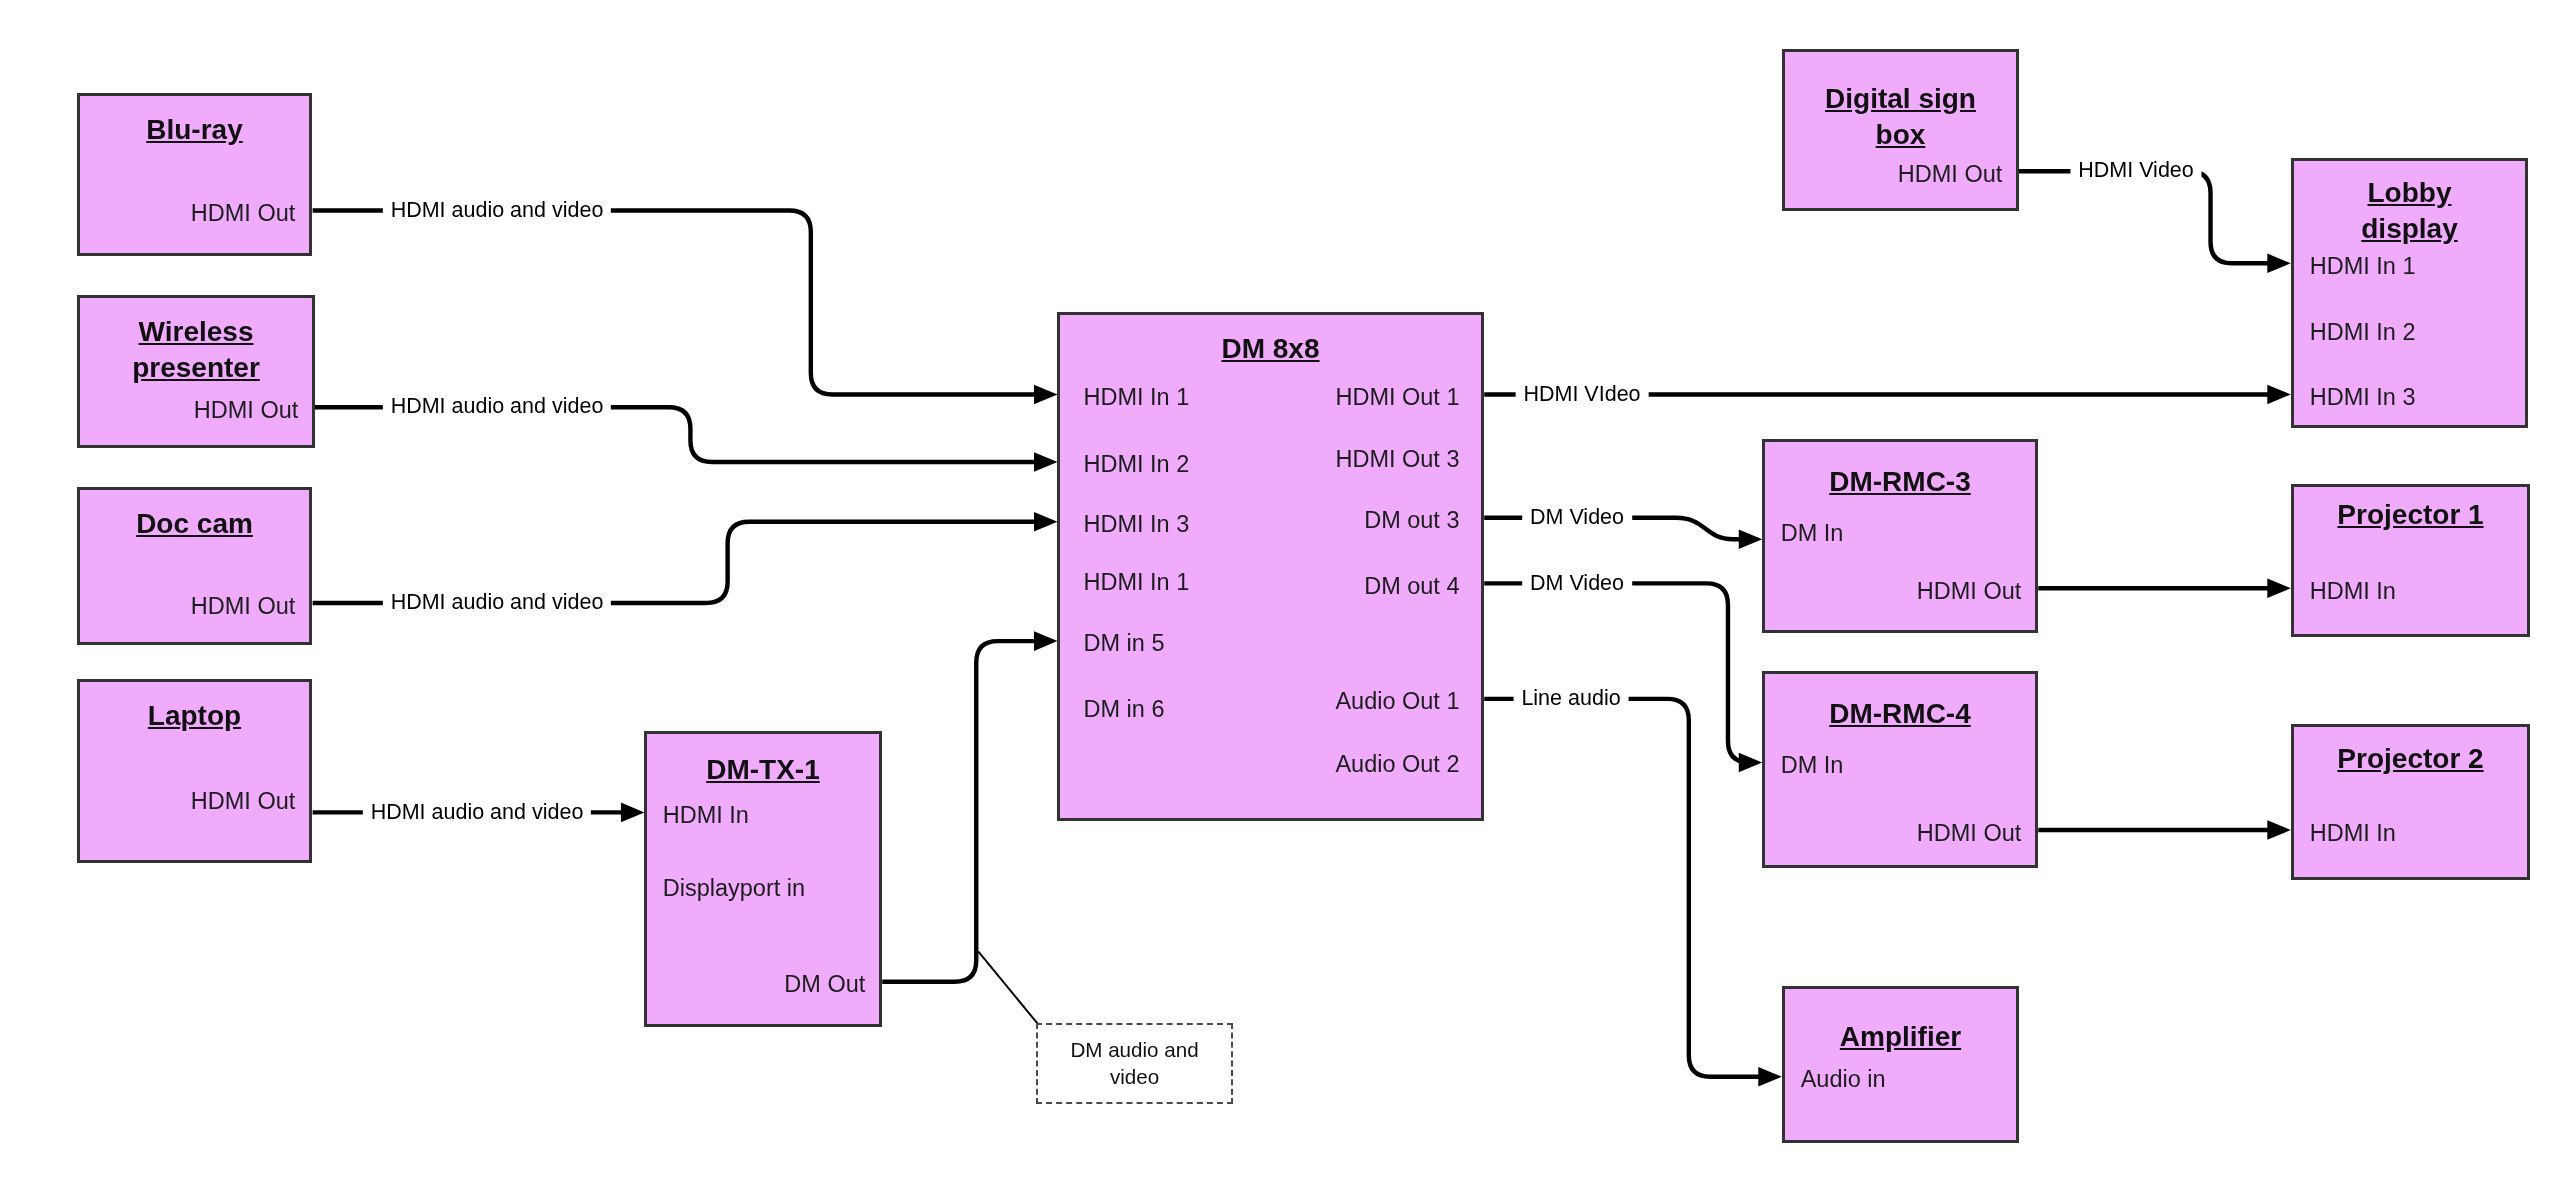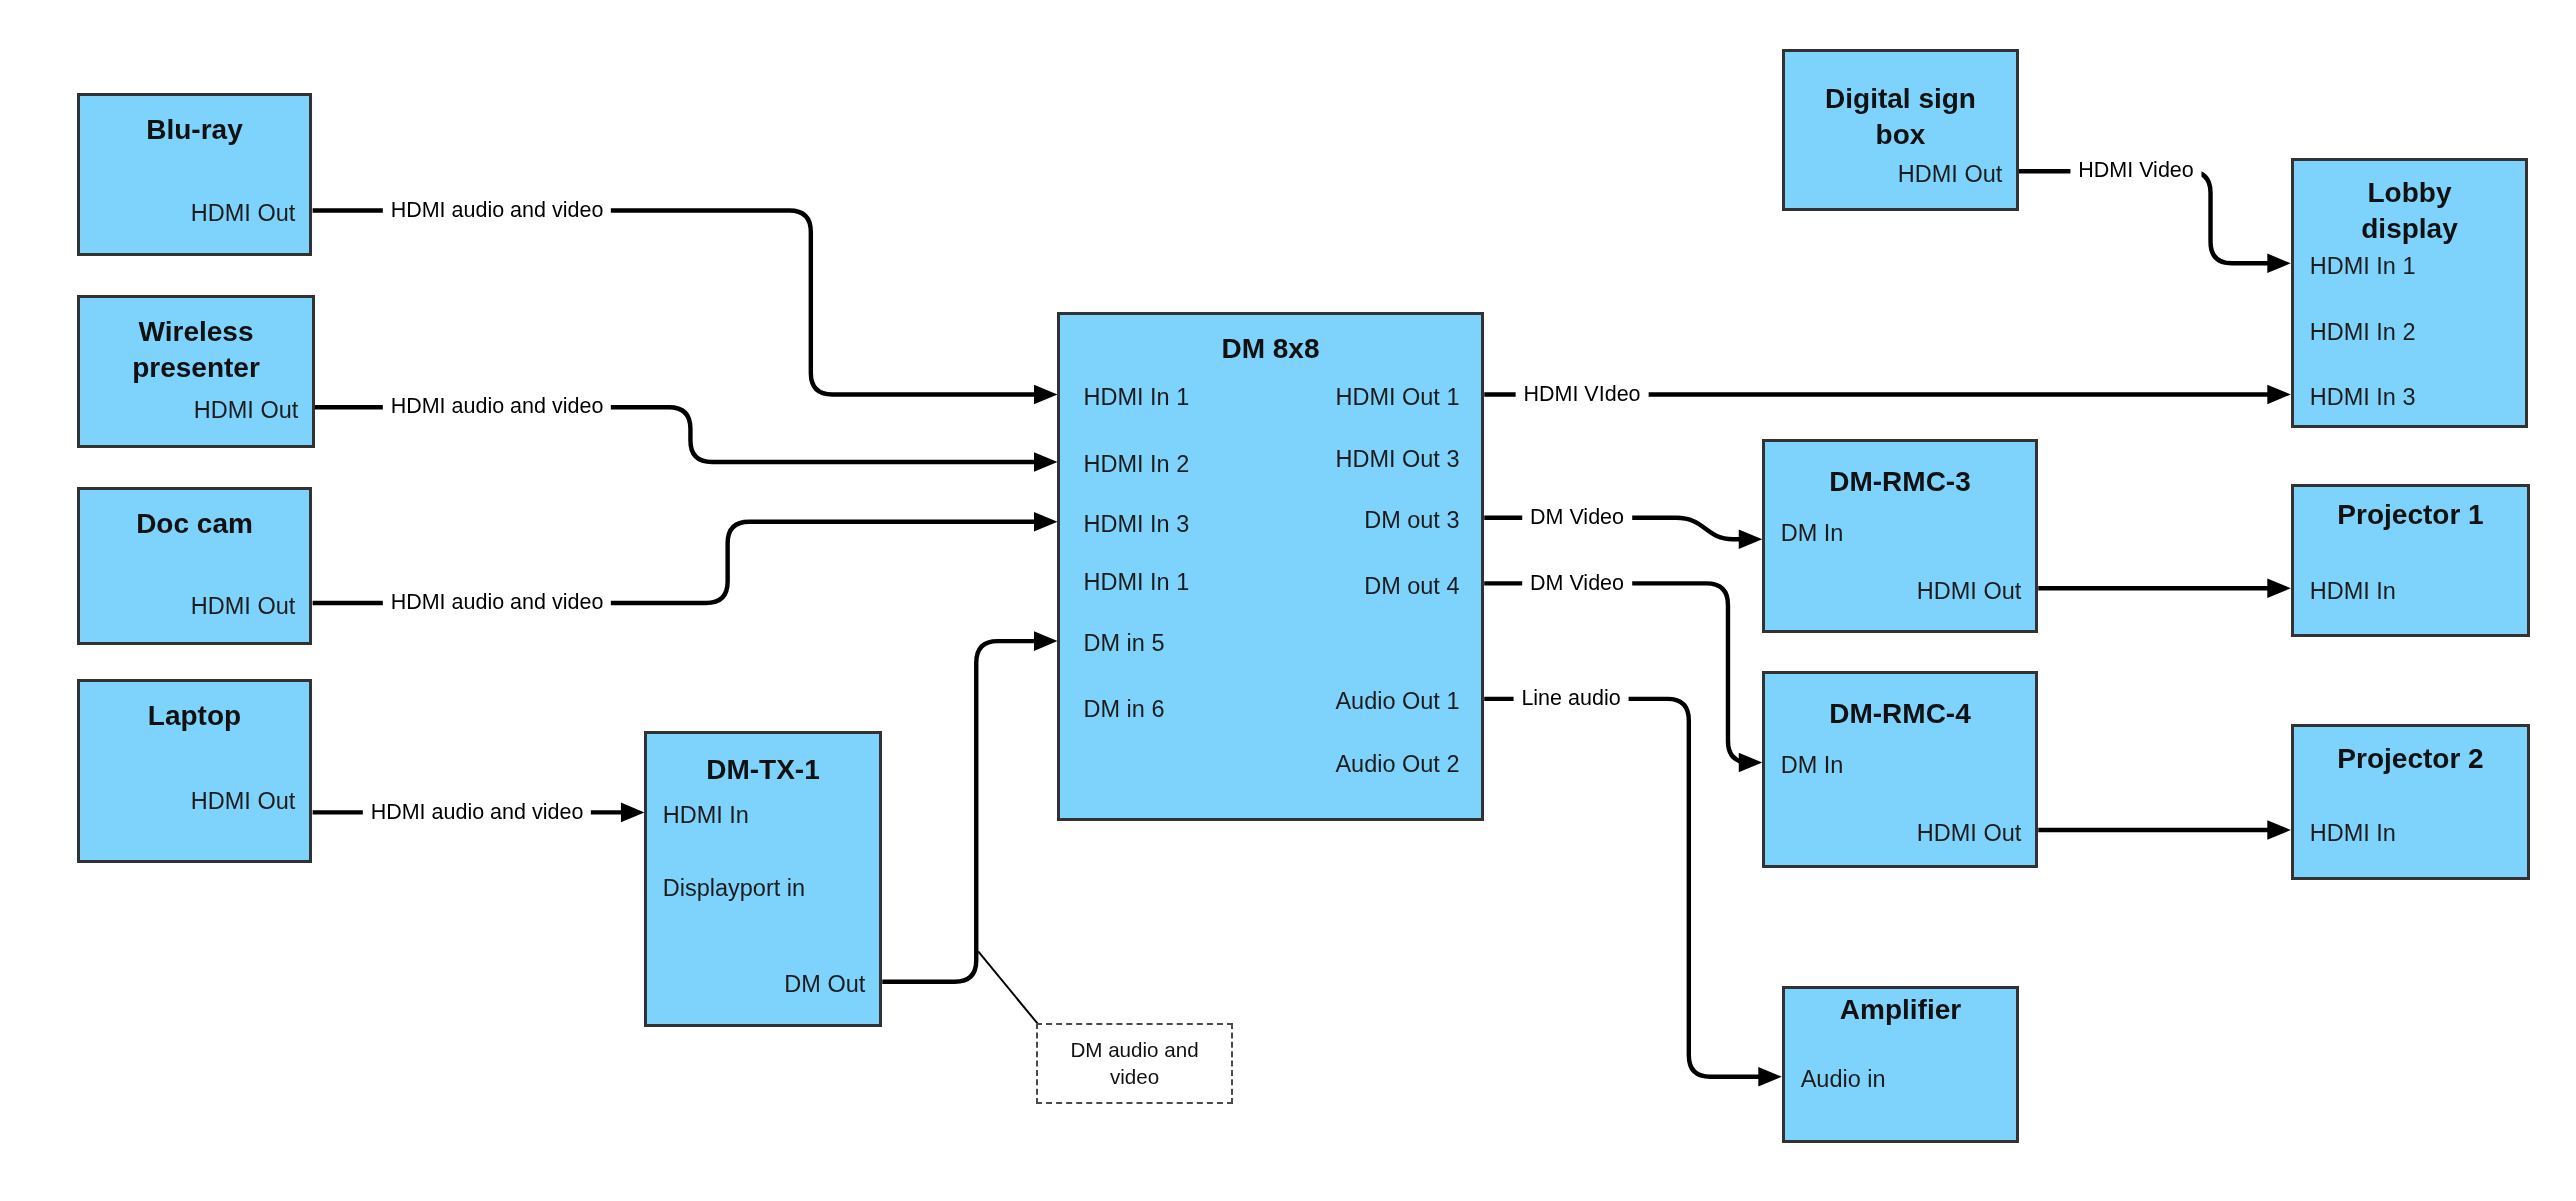--- a/index.html
+++ b/index.html
@@ -2,21 +2,21 @@
 <html><head>
 <meta charset="utf-8">
 <style>
   html,body{margin:0;padding:0;background:#fff;}
   body{font-family:"Liberation Sans","DejaVu Sans",sans-serif;color:#111;}
   #canvas{position:relative;width:2576px;height:1201px;background:#ffffff;overflow:hidden;}
   svg.wires{position:absolute;left:0;top:0;width:2576px;height:1201px;}
   svg.wires path{fill:none;stroke:#000;stroke-width:4.5px;stroke-linecap:butt;stroke-linejoin:round;}
   svg.wires path.leader{stroke-width:2px;}
   svg.wires polygon{fill:#000;stroke:none;}
-  .node{position:absolute;box-sizing:border-box;border:3.9px solid #323232;background:#7dd3fc;}
+  .node{position:absolute;box-sizing:border-box;border:3.9px solid #323232;background:#f0abfc;text-decoration:underline;}
   .node .title{font-weight:bold;font-size:28px;line-height:36px;text-align:center;
                white-space:pre-line;margin:15.7px 3.9px 0 3.9px;}
   .port{position:absolute;font-size:23.5px;line-height:29px;white-space:nowrap;color:#1c1c1c;}
   .port.left{left:15.7px;}
   .port.right{right:13.7px;}
   .node.dm8x8 .port.left{left:23.5px;}
   .node.dm8x8 .port.right{right:21.5px;}
   .wire-label{position:absolute;transform:translate(-50%,-50%);background:#fff;
               padding:0 7.8px;font-size:21.5px;line-height:25.5px;white-space:nowrap;color:#000000;}
   .note{position:absolute;box-sizing:border-box;border:2px dashed #4a4a4a;background:#fff;
@@ -154,21 +154,21 @@
     <div class="port left" style="top:77px;">DM In</div>
     <div class="port right" style="top:145px;">HDMI Out</div>
   </div>
 
   <div class="node" style="left:2291px;top:724px;width:239px;height:156px;">
     <div class="title" style="margin-top:13.7px;">Projector 2</div>
     <div class="port left" style="top:92px;">HDMI In</div>
   </div>
 
   <div class="node" style="left:1782px;top:986px;width:237px;height:157px;">
-    <div class="title" style="margin-top:3px;">Amplifier</div>
+    <div class="title" style="margin-top:30px;">Amplifier</div>
     <div class="port left" style="top:76px;">Audio in</div>
   </div>
 
   <div class="wire-label" style="left:497px;top:211px;">HDMI audio and video</div>
   <div class="wire-label" style="left:497px;top:407px;">HDMI audio and video</div>
   <div class="wire-label" style="left:497px;top:603px;">HDMI audio and video</div>
   <div class="wire-label" style="left:477px;top:813px;">HDMI audio and video</div>
   <div class="wire-label" style="left:1582px;top:395px;">HDMI VIdeo</div>
   <div class="wire-label" style="left:1577px;top:518px;">DM Video</div>
   <div class="wire-label" style="left:1577px;top:584px;">DM Video</div>

